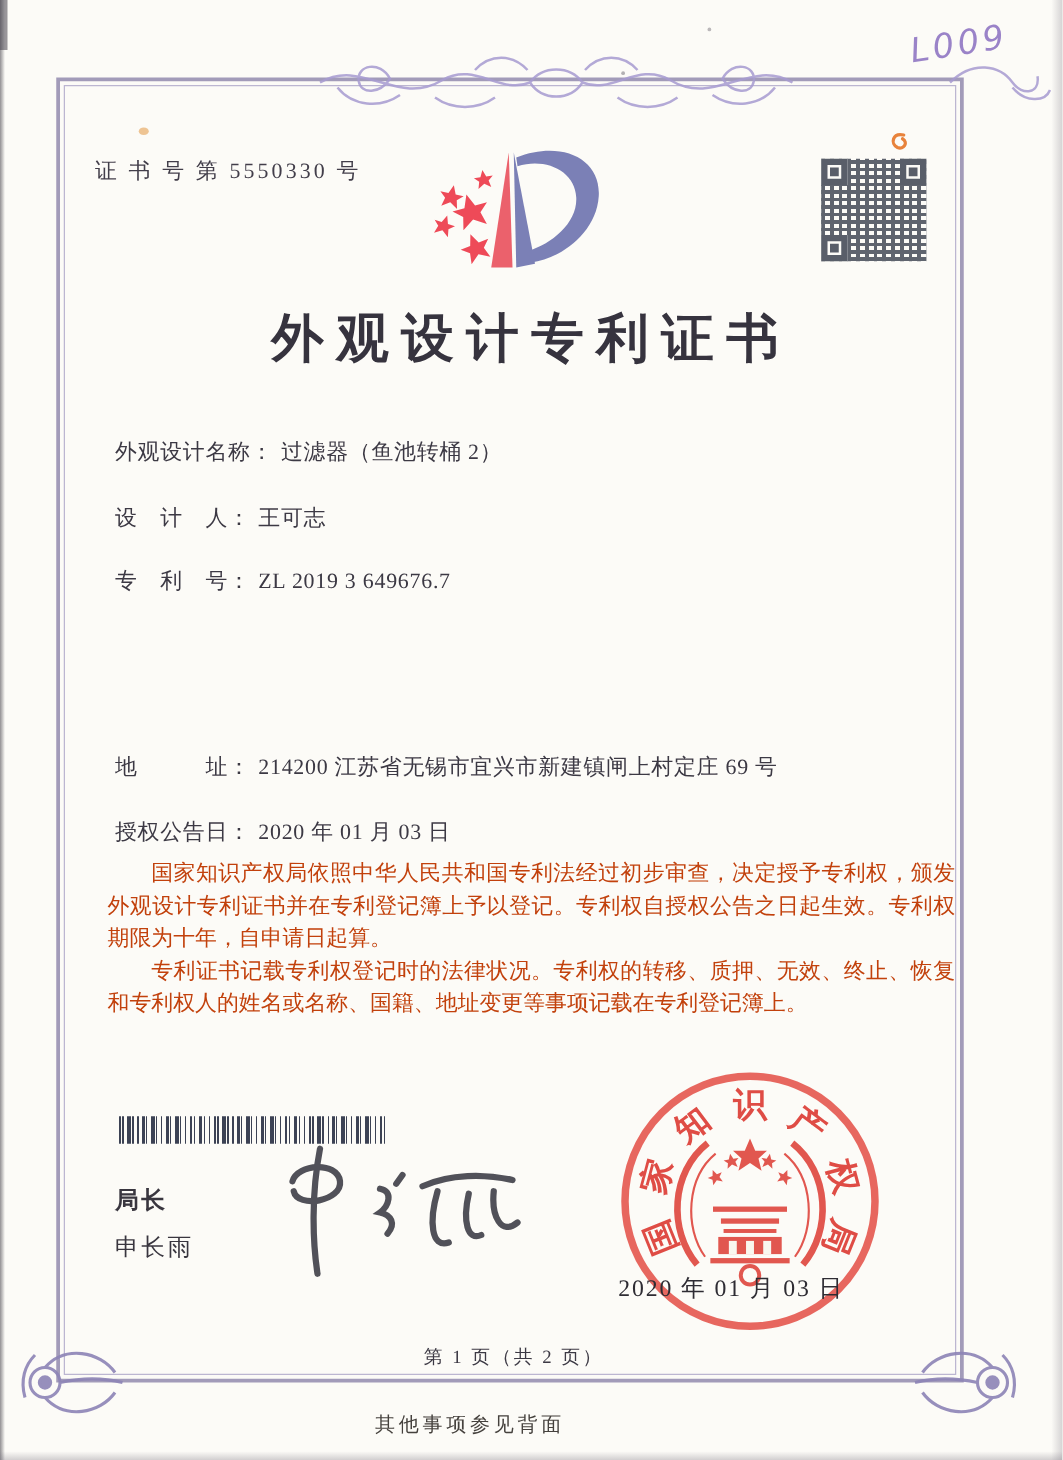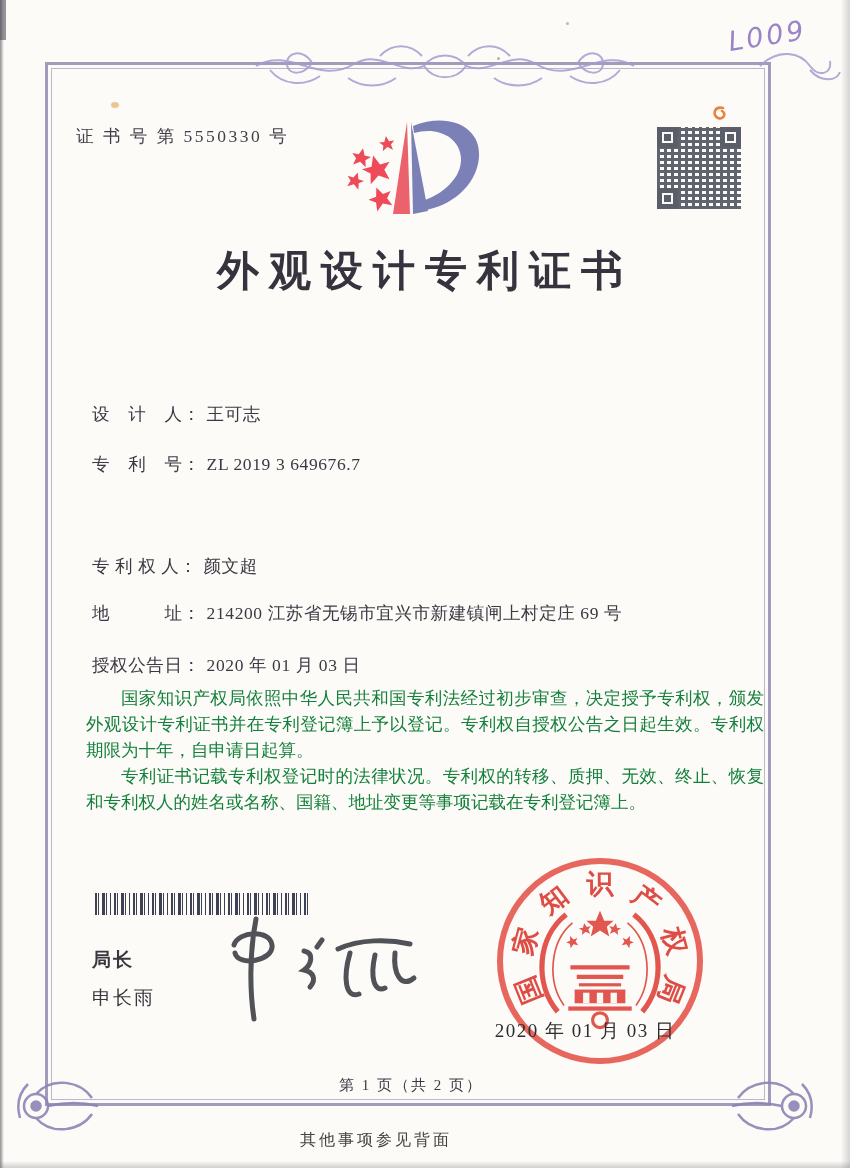--- a/index.html
+++ b/index.html
@@ -38,21 +38,21 @@
   .qf::after{content:"";position:absolute;inset:2px;background:#434956;}
   .qf.tl{left:0;top:0;} .qf.tr{right:0;top:0;} .qf.bl{left:0;bottom:0;}
   
   .title{position:absolute;left:45px;top:243px;width:760px;text-align:center;
     font-size:42px;font-weight:700;letter-spacing:10px;color:#36333e;}
   
   .row{position:absolute;left:92px;font-size:17.5px;letter-spacing:.6px;white-space:nowrap;color:#3c3944;}
   .flabel{margin-right:6px;}
   
   .paras{position:absolute;left:86px;top:685px;width:678px;font-size:17.5px;
-    line-height:26px;text-align:justify;color:#15803d;}
+    line-height:26px;text-align:justify;color:#c2410c;}
   .paras p{margin:0;text-indent:2em;}
   
   .barcode{position:absolute;left:95px;top:893px;width:216px;height:22px;background:
     repeating-linear-gradient(90deg,#3c4254 0 2px,#fcfbf7 2px 3px,#3c4254 3px 4px,#fcfbf7 4px 7px,
     #3c4254 7px 10px,#fcfbf7 10px 11px,#3c4254 11px 12px,#fcfbf7 12px 15px,#3c4254 15px 16px,#fcfbf7 16px 19px);}
   
   .sig-title{position:absolute;left:92px;top:947px;font-size:19px;font-weight:700;letter-spacing:2px;color:#39363f;}
   .sig-name{position:absolute;left:92px;top:985px;font-size:19px;font-weight:400;letter-spacing:2px;color:#39363f;}
   .signature{position:absolute;left:218px;top:913px;width:212px;height:114px;}
   
@@ -150,28 +150,28 @@
     <i class="qf tl"></i>
     <i class="qf tr"></i>
     <i class="qf bl"></i>
   </div>
   <svg class="squiggle" viewBox="0 0 18 18">
     <path d="M13 3 C 4 1 2 10 8 13 C 13 15 17 9 12 6" fill="none" stroke="#e8833c" stroke-width="2.6" stroke-linecap="round"></path>
   </svg>
 
   <div class="title">外观设计专利证书</div>
 
+  <div class="row" style="top:349px">
+    <span class="flabel">外观设计名称：</span><span class="fvalue">过滤器（鱼池转桶 2）</span>
+  </div>
   <div class="row" style="top:402px">
     <span class="flabel">设　计　人：</span><span class="fvalue">王可志</span>
   </div>
   <div class="row" style="top:452px">
     <span class="flabel">专　利　号：</span><span class="fvalue">ZL 2019 3 649676.7</span>
-  </div>
-  <div class="row" style="top:554px">
-    <span class="flabel">专 利 权 人：</span><span class="fvalue">颜文超</span>
   </div>
   <div class="row" style="top:601px">
     <span class="flabel">地　　　址：</span><span class="fvalue">214200 江苏省无锡市宜兴市新建镇闸上村定庄 69 号</span>
   </div>
   <div class="row" style="top:653px">
     <span class="flabel">授权公告日：</span><span class="fvalue">2020 年 01 月 03 日</span>
   </div>
 
   <div class="paras">
     <p>国家知识产权局依照中华人民共和国专利法经过初步审查，决定授予专利权，颁发外观设计专利证书并在专利登记簿上予以登记。专利权自授权公告之日起生效。专利权期限为十年，自申请日起算。</p>

